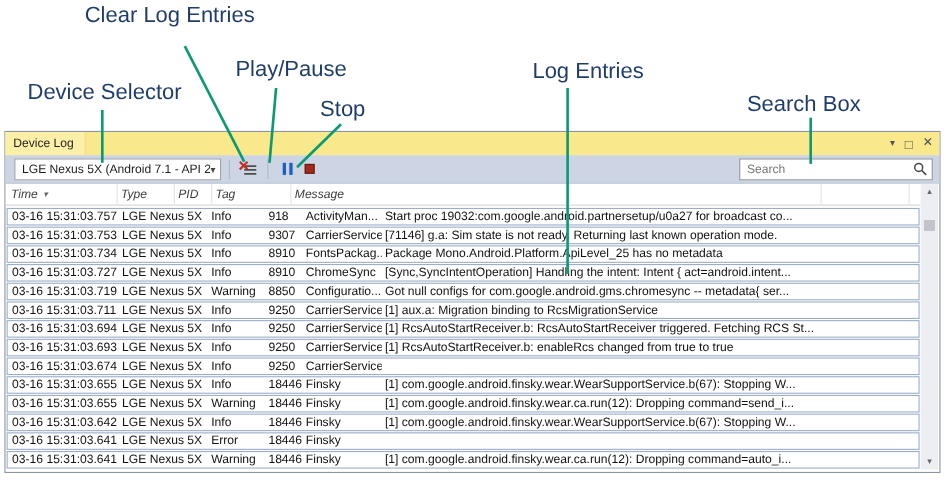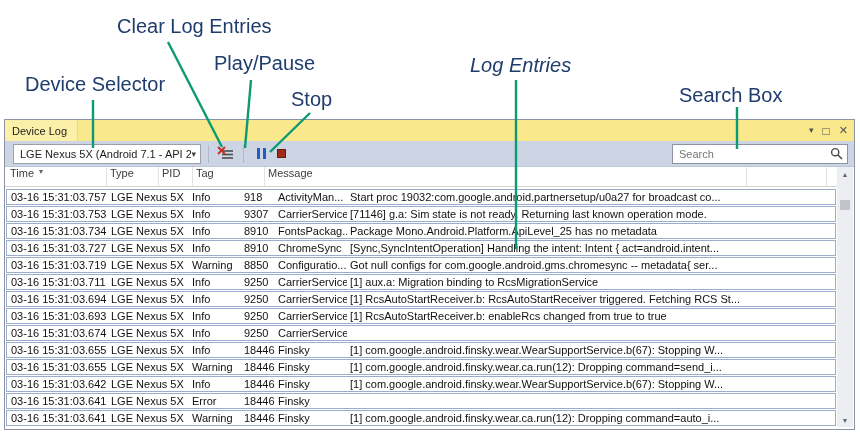--- a/index.html
+++ b/index.html
@@ -36,22 +36,22 @@
   .searchbox { margin-left:auto; width:176px; height:20px; background:#fff;
     border:1px solid #8d939e; display:flex; align-items:center; padding:0 4px 0 6px; }
   .searchbox input { flex:1; border:none; outline:none; font-size:11px;
     font-family:"Liberation Sans",sans-serif; color:#333; background:transparent; }
   .searchbox input::placeholder { color:#767676; }
 
   
   .grid { position:absolute; left:0; top:47px; right:17px; bottom:0; overflow:hidden; }
   .hdr { height:20px; display:flex; align-items:center; font-size:11px; color:#3c3c3c;
     background:#fff; border-bottom:1px solid #d4d4d4; padding-left:2px; }
-  .hcell { height:100%; display:flex; align-items:flex-start; padding:0 3px;
-    border-right:1px solid #e3e3e3; white-space:nowrap; overflow:hidden; }
+  .hcell { height:100%; display:flex; align-items:center; padding:0 3px;
+    border-right:1px solid #e3e3e3; white-space:nowrap; overflow:hidden;font-style:italic; }
   .sort { font-size:8px; color:#666; margin-left:5px; }
   .c-time{width:100px;} .c-dev{width:81px;} .c-type{width:52px;} .c-pid{width:34px;}
   .c-tag{width:72px;} .c-msg{flex:1;} .c-sp1{width:80px;} .c-sp2{width:10px;border-right:none;}
   .rows { padding:2px 1px 0 1px; }
   .row { height:16px; margin-bottom:1px; border:1px solid var(--row-border);
     display:flex; align-items:center; font-size:11px; color:#111; background:#fff;
     padding-left:1px; }
   .cell { padding:0 3px; white-space:nowrap; overflow:hidden; height:14px; line-height:14px; }
 
   
@@ -63,25 +63,25 @@
   .sthumb { position:absolute; top:33px; left:3px; width:10px; height:10px; background:#c2c4ca; }
 
   
   .clear-svg { display:block; }
 </style>
 </head>
 <body>
 
 <div class="canvas">
 
-  <div class="ann" style="left:77px; top:15px;margin-left:40px;">Clear Log Entries</div>
+  <div class="ann" style="left:77px; top:3px;">Clear Log Entries</div>
   <div class="ann" style="left:214px; top:52px;">Play/Pause</div>
   <div class="ann" style="left:25px; top:73px;">Device Selector</div>
   <div class="ann" style="left:291px; top:88px;">Stop</div>
-  <div class="ann" style="left:470px; top:54px;font-style:italic;">Log Entries</div>
+  <div class="ann" style="left:484px; top:54px;">Log Entries</div>
   <div class="ann" style="left:679px; top:84px;text-align:right;">Search Box</div>
 
   <svg class="lines" width="860" height="440">
     <line x1="93" y1="100" x2="93" y2="148" stroke="var(--ann-line)" stroke-width="2.4"></line>
     <line x1="168" y1="42" x2="222" y2="147" stroke="var(--ann-line)" stroke-width="2.4"></line>
     <line x1="251" y1="80" x2="245" y2="148" stroke="var(--ann-line)" stroke-width="2.4"></line>
     <line x1="310" y1="113" x2="270" y2="152" stroke="var(--ann-line)" stroke-width="2.4"></line>
     <line x1="516" y1="80" x2="516" y2="249" stroke="var(--ann-line)" stroke-width="2.4"></line>
     <line x1="737" y1="107" x2="737" y2="149" stroke="var(--ann-line)" stroke-width="2.4"></line>
   </svg>

